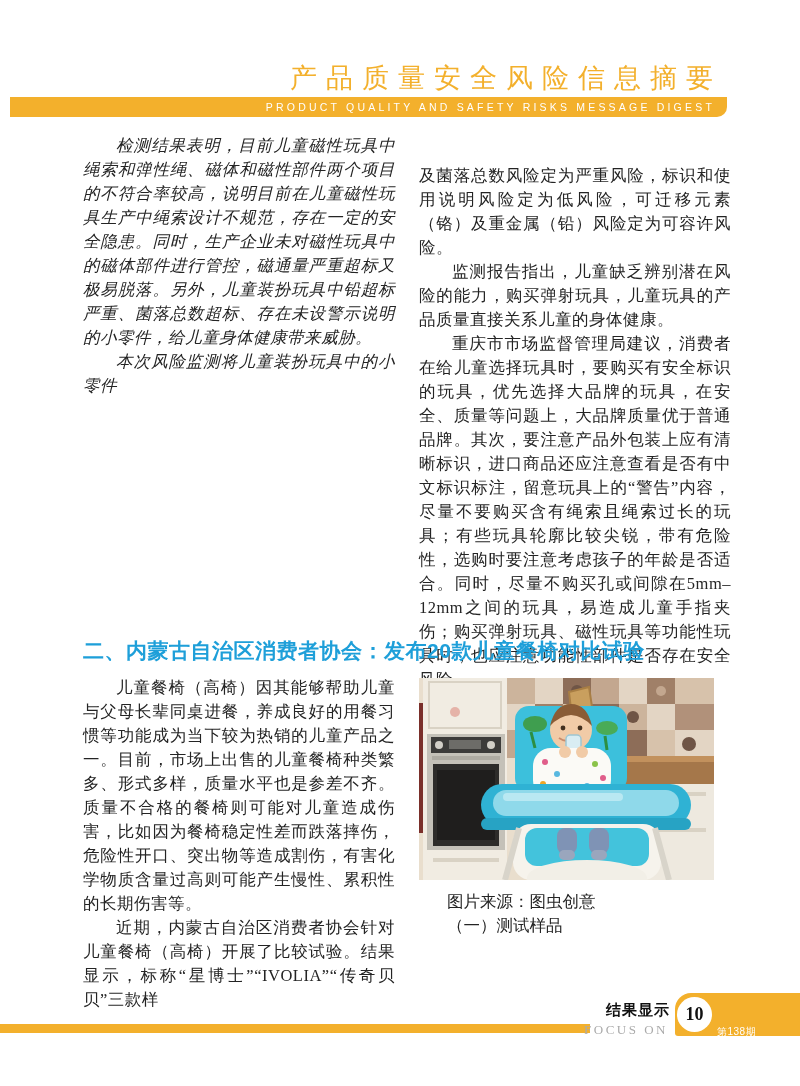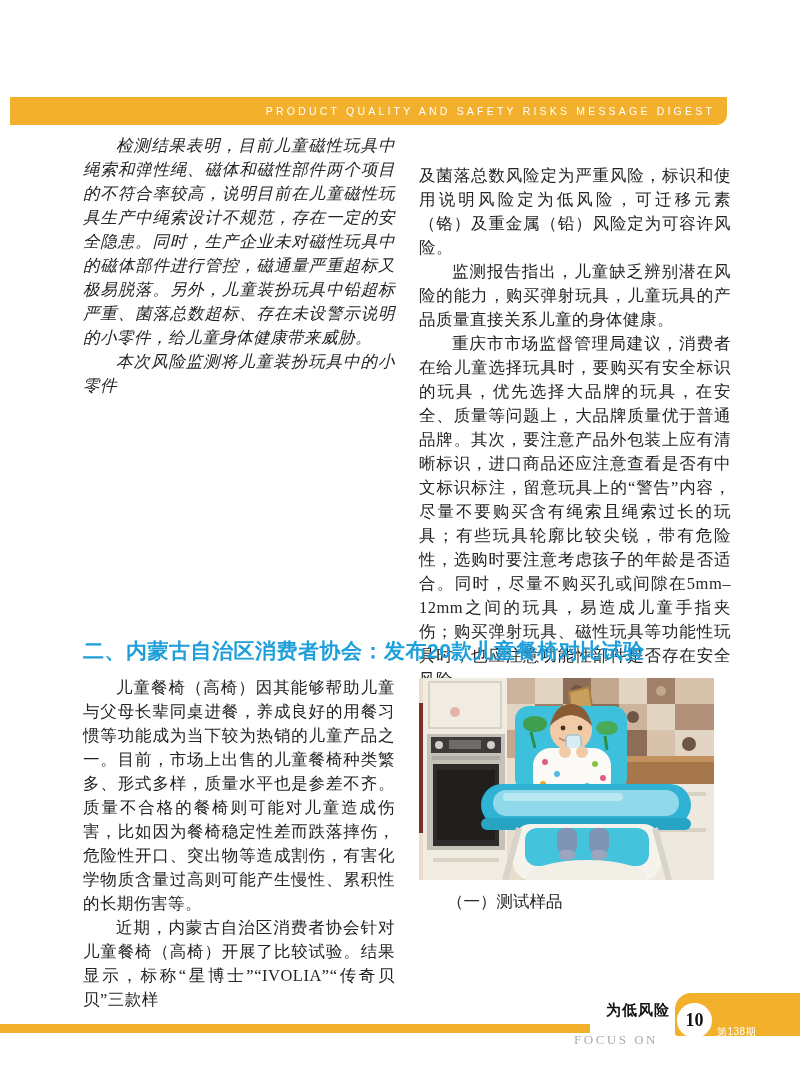--- a/index.html
+++ b/index.html
@@ -7,21 +7,21 @@
     position:relative;width:800px;height:1086px;background:#ffffff;overflow:hidden;
     font-family:"Liberation Serif","DejaVu Serif",serif;color:#242424;
   }
   
   .header-title-cn{
     position:absolute;top:60px;right:78px;white-space:nowrap;
     font-family:"Liberation Sans","DejaVu Sans",sans-serif;
     font-size:27px;font-weight:400;letter-spacing:9px;color:#F3B02C;
   }
   .header-bar{
-    position:absolute;top:97px;left:10px;width:717px;height:28px;
+    position:absolute;top:97px;left:10px;width:717px;height:20px;
     background:#F3B02C;border-radius:0 0 10px 0;
     display:flex;align-items:center;justify-content:flex-end;
   }
   .header-title-en{
     font-family:"Liberation Sans","DejaVu Sans",sans-serif;
     font-size:10.5px;letter-spacing:3.2px;color:#ffffff;
     padding-right:12px;white-space:nowrap;
   }
   
   .col{position:absolute;width:312px;}
@@ -43,42 +43,43 @@
   
   .photo-frame{display:block;width:295px;height:202px;margin:2px 0 10px 0;}
   .caption{margin:0;padding-left:28px;font-size:16.5px;line-height:24px;text-indent:0;text-align:left;}
   
   .footer-bar{position:absolute;left:0;top:1024px;width:590px;height:9px;background:#F3B02C;}
   .footer-label-cn{
     position:absolute;right:130px;top:1001px;margin:0;
     font-size:15px;font-weight:bold;color:#111111;letter-spacing:1px;white-space:nowrap;
   }
   .footer-label-en{
-    position:absolute;right:130px;top:1020px;margin:12px;
+    position:absolute;right:130px;top:1020px;margin:2px;
     font-size:13px;color:#ABABAB;letter-spacing:2.5px;white-space:nowrap;
   }
   .footer-tab{
     position:absolute;left:675px;top:993px;width:125px;height:43px;
     background:#F3B02C;border-radius:16px 0 0 3px;
   }
   .page-number-circle{
     position:absolute;left:677px;top:997px;width:35px;height:35px;border-radius:50%;
     background:#ffffff;display:flex;align-items:center;justify-content:center;
-    font-family:"Liberation Serif","DejaVu Serif",serif;font-size:18px;font-weight:bold;color:#111111;margin-top:6px;
+    font-family:"Liberation Serif","DejaVu Serif",serif;font-size:18px;font-weight:bold;color:#111111;
   }
   .footer-issue{
     position:absolute;left:717px;top:1025px;font-size:10px;color:#ffffff;
     font-family:"Liberation Sans","DejaVu Sans",sans-serif;letter-spacing:0.5px;
   }
 </style>
 </head>
 <body>
 
 <div class="page">
 
+  <div class="header-title-cn">产品质量安全风险信息摘要</div>
   <div class="header-bar">
     <span class="header-title-en">PRODUCT QUALITY AND SAFETY RISKS MESSAGE DIGEST</span>
   </div>
 
   <div class="col sec1-col1">
     <p class="para">检测结果表明，目前儿童磁性玩具中绳索和弹性绳、磁体和磁性部件两个项目的不符合率较高，说明目前在儿童磁性玩具生产中绳索设计不规范，存在一定的安全隐患。同时，生产企业未对磁性玩具中的磁体部件进行管控，磁通量严重超标又极易脱落。另外，儿童装扮玩具中铅超标严重、菌落总数超标、存在未设警示说明的小零件，给儿童身体健康带来威胁。</p>
     <p class="para">本次风险监测将儿童装扮玩具中的小零件</p>
   </div>
 
   <div class="col sec1-col2">
@@ -195,23 +196,24 @@
       <rect x="106" y="150" width="124" height="38" rx="12" fill="#43c3dc"></rect>
       <rect x="138" y="150" width="20" height="26" rx="8" fill="#7f93b5"></rect>
       <rect x="170" y="150" width="20" height="26" rx="8" fill="#7f93b5"></rect>
       <rect x="140" y="172" width="16" height="10" rx="5" fill="#9aa6bd"></rect>
       <rect x="172" y="172" width="16" height="10" rx="5" fill="#9aa6bd"></rect>
       <path d="M100 150 L86 202 M236 150 L250 202" stroke="#d8d4ca" stroke-width="6" fill="none"></path>
 
       <ellipse cx="168" cy="200" rx="60" ry="18" fill="#f2efe7"></ellipse>
     </svg>
 
+    <p class="caption">图片来源：图虫创意</p>
     <p class="caption">（一）测试样品</p>
   </div>
 
   <div class="footer-bar"></div>
-  <p class="footer-label-cn">为低风险</p>
+  <p class="footer-label-cn">结果显示</p>
   <p class="footer-label-en">FOCUS ON</p>
   <div class="footer-tab"></div>
   <div class="page-number-circle">10</div>
   <div class="footer-issue">第138期</div>
 
 </div>
 
 </body></html>

